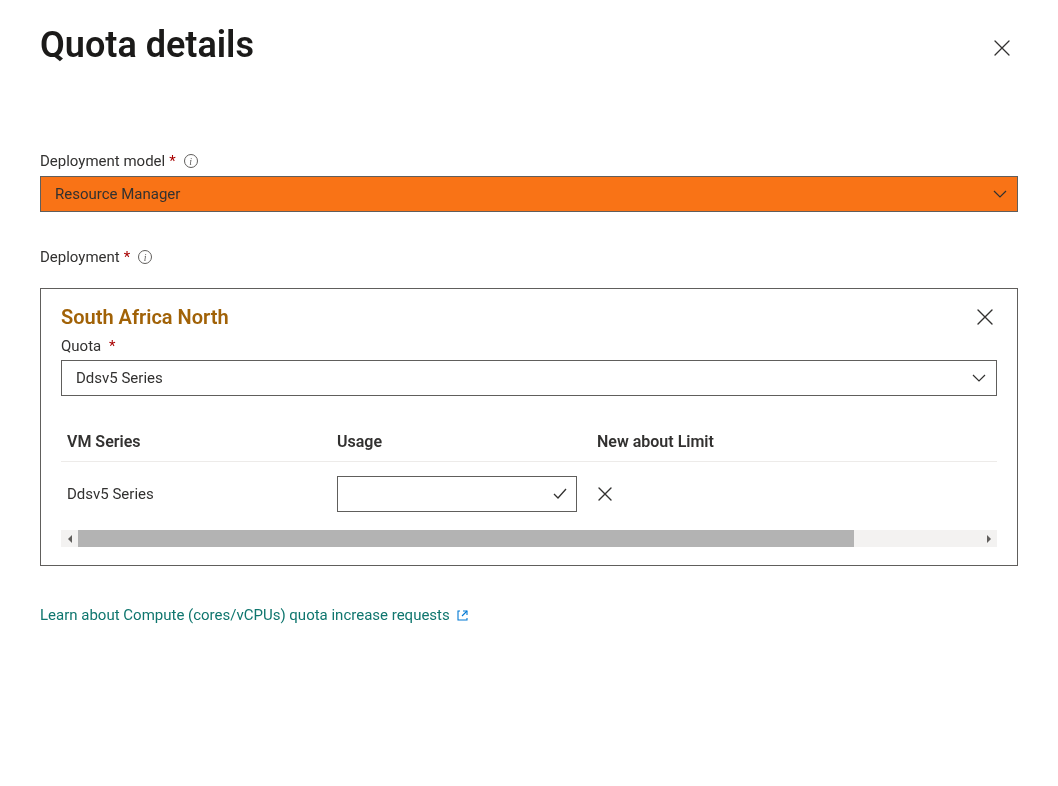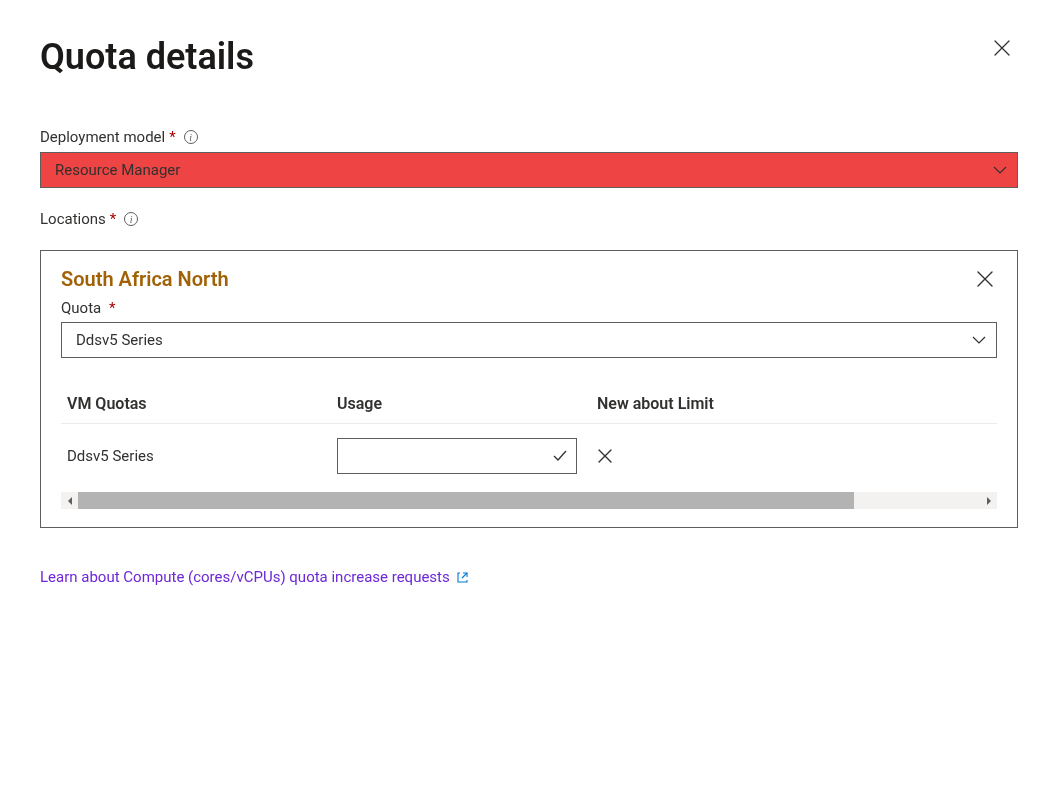--- a/index.html
+++ b/index.html
@@ -16,30 +16,30 @@
     position: relative;
   }
   .header {
     display: flex;
     align-items: flex-start;
     justify-content: space-between;
   }
   h1 {
     font-size: 36px;
     font-weight: 600;
-    margin: 12px 0 50px 0;
+    margin: 0 0 50px 0;
     color: #1b1a19;
   }
   .close-btn {
     width: 32px; height: 32px;
     display: flex; align-items: center; justify-content: center;
     cursor: pointer;
     margin-top: 8px;
   }
-  .field-group { margin-bottom: 22px; }
+  .field-group { margin-bottom: 22px; margin-top: 36px; }
   .label-row {
     display: flex; align-items: center;
     font-size: 15px;
     color: #323130;
     margin-bottom: 6px;
   }
   .req { color: #a80000; margin-left: 4px; font-size: 15px; }
   .info-icon {
     margin-left: 8px;
     width: 14px; height: 14px;
@@ -53,21 +53,21 @@
   .dropdown {
     width: 100%;
     height: 36px;
     border: 1px solid #605e5c;
     display: flex;
     align-items: center;
     justify-content: space-between;
     padding: 0 10px 0 14px;
     font-size: 15px;
     cursor: pointer;
-    background: #ef4444;
+    background: #f97316;
   }
   .panel {
     border: 1px solid #605e5c;
     padding: 16px 20px 18px 20px;
     margin-bottom: 40px;
   }
   .panel-head {
     display: flex; justify-content: space-between; align-items: center;
     margin-bottom: 8px;
   }
@@ -145,21 +145,21 @@
   .hscroll-thumb {
     position: absolute; left: 0; top: 0;
     width: 86%; height: 100%;
     background: #b3b3b3;
   }
   .link-row {
     display: flex; align-items: center; gap: 6px;
     color: #0078d4;
     font-size: 15px;
   }
-  .link-row a { color: #6d28d9; text-decoration: none; cursor: pointer; }
+  .link-row a { color: #0f766e; text-decoration: none; cursor: pointer; }
   svg { display: block; }
 </style>
 </head>
 <body>
 
 <div class="container">
 
   <div class="header">
     <h1>Quota details</h1>
     <div class="close-btn">
@@ -182,21 +182,21 @@
       <span>
         <svg width="14" height="14" viewBox="0 0 14 14">
             <path d="M1 4 L7 10 L13 4" stroke="#323130" stroke-width="1.2" fill="none"></path>
           </svg>
       </span>
     </div>
   </div>
 
   <div class="field-group">
     <div class="label-row">
-      <span>Locations</span>
+      <span>Deployment</span>
       <span class="req">*</span>
       <span class="info-icon">i</span>
     </div>
   </div>
 
   <div class="panel">
     <div class="panel-head">
       <div class="panel-title">South Africa North</div>
       <div class="panel-close">
         <span>
@@ -215,21 +215,21 @@
       <span>Ddsv5 Series</span>
       <span>
         <svg width="14" height="14" viewBox="0 0 14 14">
             <path d="M1 4 L7 10 L13 4" stroke="#323130" stroke-width="1.2" fill="none"></path>
           </svg>
       </span>
     </div>
 
     <div class="table">
       <div class="thead">
-        <div class="col1">VM Quotas</div>
+        <div class="col1">VM Series</div>
         <div class="col2">Usage</div>
         <div class="col3">New about Limit</div>
       </div>
       <div class="trow">
         <div class="col1">Ddsv5 Series</div>
         <div class="col3">
           <div class="limit-input">
             <span>
               <svg width="16" height="16" viewBox="0 0 16 16">
                   <path d="M2 8 L6 12 L14 3" stroke="#323130" stroke-width="1.3" fill="none"></path>

